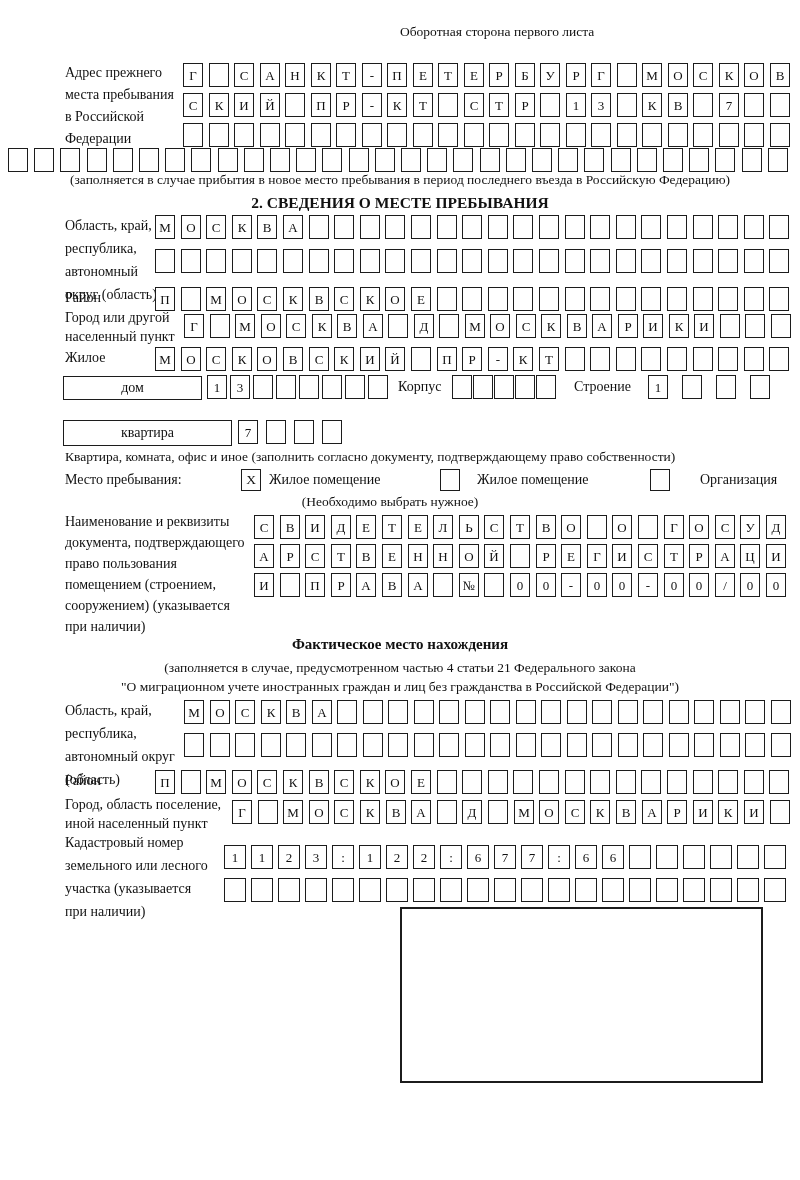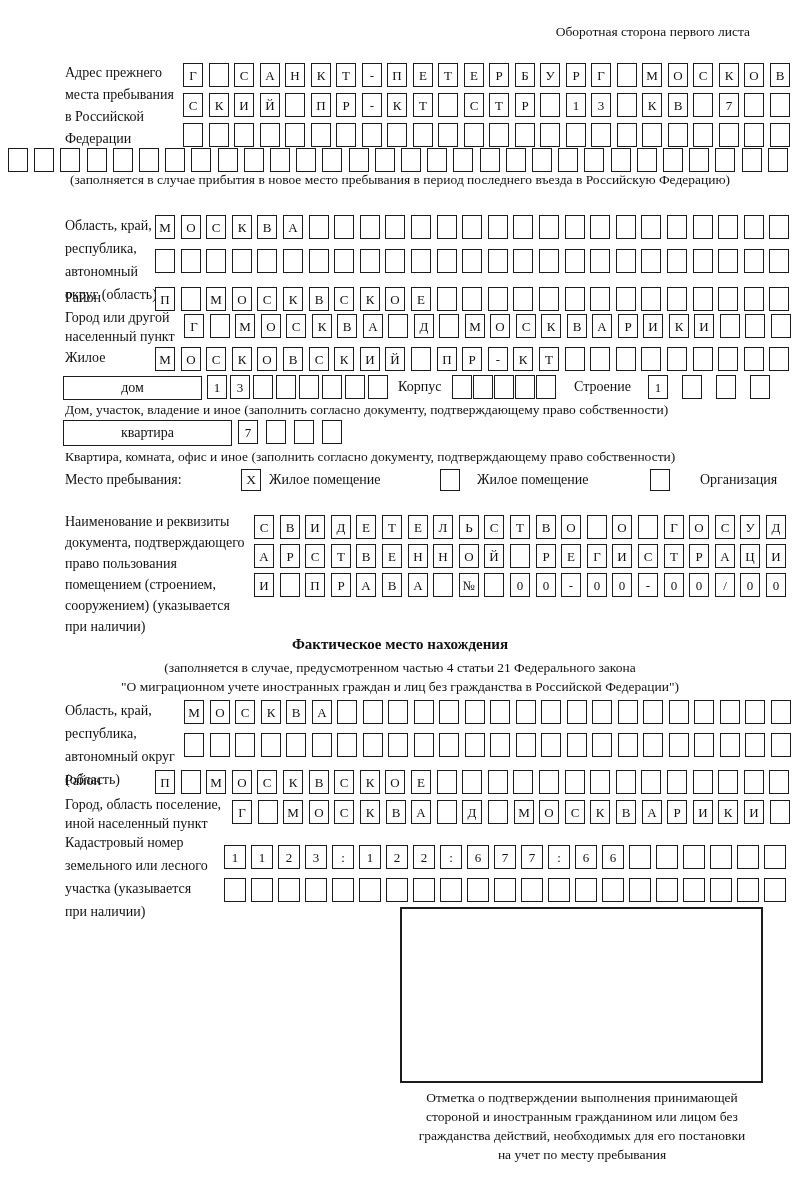--- a/index.html
+++ b/index.html
@@ -12,21 +12,21 @@
   .cellrow { position:absolute; height:26px; }
   .cell { position:absolute; top:0; box-sizing:border-box; border:1.5px solid #1c1c1c;
           background:#fff; display:flex; align-items:center; justify-content:center;
           font-size:13px; line-height:1; }
   .widebox { position:absolute; box-sizing:border-box; border:1.5px solid #1c1c1c;
              display:flex; align-items:center; justify-content:center; font-size:14px; }
   .chk { position:absolute; width:20px; height:22px; box-sizing:border-box;
          border:1.5px solid #1c1c1c; display:flex; align-items:center; justify-content:center;
          font-size:13.5px; }
   .stamp { position:absolute; box-sizing:border-box; border:2px solid #1c1c1c; background:#fff; }
-  .right { text-align:right; }
+  .right { }
   .center { text-align:center; }
 </style>
 </head>
 <body>
 
 <div class="page">
 
   <div class="cap right" style="left:400px; top:24px; width:350px;">Оборотная сторона первого листа</div>
 
   <div class="lbl" style="left:65px; top:62px;">Адрес прежнего
@@ -138,20 +138,21 @@
       <span class="cell" style="left: 603px; width: 20px; height: 24px;"></span>
       <span class="cell" style="left: 629px; width: 20px; height: 24px;"></span>
       <span class="cell" style="left: 655px; width: 20px; height: 24px;"></span>
       <span class="cell" style="left: 681px; width: 20px; height: 24px;"></span>
       <span class="cell" style="left: 707px; width: 20px; height: 24px;"></span>
       <span class="cell" style="left: 734px; width: 20px; height: 24px;"></span>
       <span class="cell" style="left: 760px; width: 20px; height: 24px;"></span>
     </div>
   <div class="note" style="top:172px;">(заполняется в случае прибытия в новое место пребывания в период последнего въезда в Российскую Федерацию)</div>
 
+  <div class="hdr" style="top:194px;">2. СВЕДЕНИЯ О МЕСТЕ ПРЕБЫВАНИЯ</div>
 
   <div class="lbl" style="left:65px; top:214px; line-height:23px;">Область, край,
 республика,
 автономный
 округ (область)</div>
   <div class="cellrow" style="left:155px; top:215px;">
       <span class="cell" style="left: 0px; width: 20px; height: 24px;">М</span>
       <span class="cell" style="left: 26px; width: 20px; height: 24px;">О</span>
       <span class="cell" style="left: 51px; width: 20px; height: 24px;">С</span>
       <span class="cell" style="left: 77px; width: 20px; height: 24px;">К</span>
@@ -311,38 +312,38 @@
       <span class="cell" style="left: 63px; width: 20px; height: 24px;"></span>
       <span class="cell" style="left: 84px; width: 20px; height: 24px;"></span>
     </div>
   <div class="cap" style="left:574px; top:379px; font-size:14px;">Строение</div>
   <div class="cellrow" style="left:648px; top:375px;">
       <span class="cell" style="left: 0px; width: 20px; height: 24px;">1</span>
       <span class="cell" style="left: 34px; width: 20px; height: 24px;"></span>
       <span class="cell" style="left: 68px; width: 20px; height: 24px;"></span>
       <span class="cell" style="left: 102px; width: 20px; height: 24px;"></span>
     </div>
-  <div class="cap" style="left:65px; top:402px;">Дом, участок, владение и иное (заполнить согласно документу, подтверждающему право собственности)</div>
 
   <div class="widebox" style="left:63px; top:420px; width:169px; height:26px;">квартира</div>
   <div class="cellrow" style="left:238px; top:420px;">
       <span class="cell" style="left: 0px; width: 20px; height: 24px;">7</span>
       <span class="cell" style="left: 28px; width: 20px; height: 24px;"></span>
       <span class="cell" style="left: 56px; width: 20px; height: 24px;"></span>
       <span class="cell" style="left: 84px; width: 20px; height: 24px;"></span>
     </div>
   <div class="cap" style="left:65px; top:449px;">Квартира, комната, офис и иное (заполнить согласно документу, подтверждающему право собственности)</div>
 
   <div class="cap" style="left:65px; top:472px; font-size:14px;">Место пребывания:</div>
   <div class="chk" style="left:241px; top:469px;">X</div>
   <div class="cap" style="left:269px; top:472px; font-size:14px;">Жилое помещение</div>
   <div class="chk" style="left:440px; top:469px;"></div>
   <div class="cap" style="left:477px; top:472px; font-size:14px;">Жилое помещение</div>
   <div class="chk" style="left:650px; top:469px;"></div>
   <div class="cap" style="left:700px; top:472px; font-size:14px;">Организация</div>
+  <div class="cap center" style="left:190px; top:494px; width:400px;">(Необходимо выбрать нужное)</div>
 
   <div class="lbl" style="left:65px; top:511px; line-height:21px;">Наименование и реквизиты
 документа, подтверждающего
 право пользования
 помещением (строением,
 сооружением) (указывается
 при наличии)</div>
   <div class="cellrow" style="left:254px; top:515px;">
       <span class="cell" style="left: 0px; width: 20px; height: 24px;">С</span>
       <span class="cell" style="left: 26px; width: 20px; height: 24px;">В</span>
@@ -575,18 +576,14 @@
       <span class="cell" style="left: 378px; width: 22px; height: 24px;"></span>
       <span class="cell" style="left: 405px; width: 22px; height: 24px;"></span>
       <span class="cell" style="left: 432px; width: 22px; height: 24px;"></span>
       <span class="cell" style="left: 459px; width: 22px; height: 24px;"></span>
       <span class="cell" style="left: 486px; width: 22px; height: 24px;"></span>
       <span class="cell" style="left: 513px; width: 22px; height: 24px;"></span>
       <span class="cell" style="left: 540px; width: 22px; height: 24px;"></span>
     </div>
 
   <div class="stamp" style="left:400px; top:907px; width:363px; height:176px;"></div>
-  <div class="cap center" style="left:398px; top:1088px; width:368px; line-height:19px; white-space:pre-line;">Отметка о подтверждении выполнения принимающей
-стороной и иностранным гражданином или лицом без
-гражданства действий, необходимых для его постановки
-на учет по месту пребывания</div>
 
 </div>
 
 </body></html>

